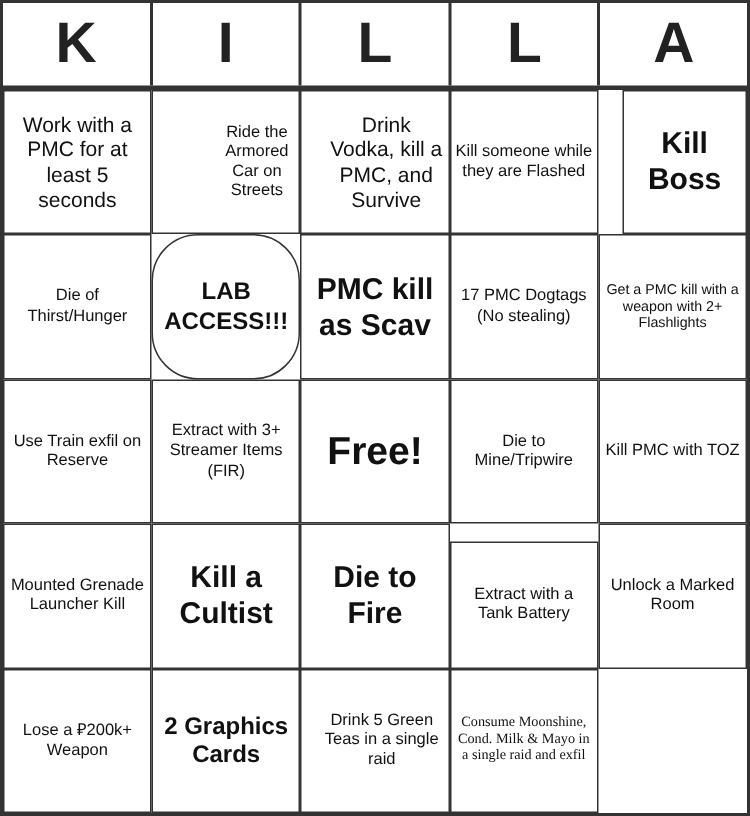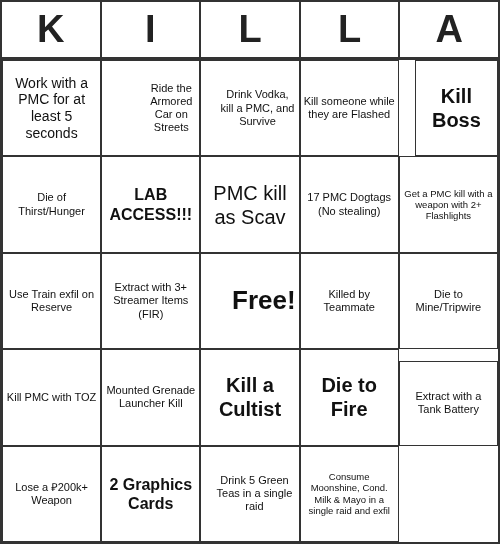--- a/index.html
+++ b/index.html
@@ -49,101 +49,100 @@
       text-align: center;
       padding: 3px;
       font-size: 11px;
       color: #111;
       line-height: 1.2;
       position: relative;
     }
     .bingo-cell.free {
       font-size: 22px;
       font-weight: bold;
-      justify-content: flex-end;
     }
   </style>
 </head>
 <body>
 
 <div class="bingo-container">
   <div class="bingo-header" style="border-bottom: 1px solid rgb(51, 51, 51);">
   <div class="bingo-header-cell">K</div>
       <div class="bingo-header-cell">I</div>
       <div class="bingo-header-cell">L</div>
       <div class="bingo-header-cell">L</div>
       <div class="bingo-header-cell">A</div>
     </div>
   <div class="bingo-grid">
   <div class="bingo-cell" style="font-size: 14px;">
         <span>Work with a PMC for at least 5 seconds</span>
       </div>
       <div class="bingo-cell" style="font-size: 11px; padding-left: 44px;">
         <span>Ride the Armored Car on Streets</span>
       </div>
-      <div class="bingo-cell" style="font-size: 11px; padding-left: 18px;">
+      <div class="bingo-cell" style="font-size: 14px; padding-left: 18px;">
         <span>Drink Vodka, kill a PMC, and Survive</span>
       </div>
       <div class="bingo-cell" style="font-size: 11px;">
         <span>Kill someone while they are Flashed</span>
       </div>
       <div class="bingo-cell" style="font-size: 20px; font-weight: bold; margin-left: 16px;">
         <span>Kill Boss</span>
       </div>
       <div class="bingo-cell" style="font-size: 11px;">
         <span>Die of Thirst/Hunger</span>
       </div>
-      <div class="bingo-cell" style="font-size: 16px; font-weight: bold;">
+      <div class="bingo-cell" style="font-size: 16px; font-weight: bold; border-radius: 31px;">
         <span>LAB ACCESS!!!</span>
       </div>
-      <div class="bingo-cell" style="font-size: 20px; font-weight: normal;">
+      <div class="bingo-cell" style="font-size: 20px; font-weight: bold;">
         <span>PMC kill as Scav</span>
       </div>
       <div class="bingo-cell" style="font-size: 11px;">
         <span>17 PMC Dogtags (No stealing)</span>
       </div>
       <div class="bingo-cell" style="font-size: 9.5px;">
         <span>Get a PMC kill with a weapon with 2+ Flashlights</span>
       </div>
       <div class="bingo-cell" style="font-size: 11px;">
         <span>Use Train exfil on Reserve</span>
       </div>
       <div class="bingo-cell" style="font-size: 11px;">
         <span>Extract with 3+ Streamer Items (FIR)</span>
       </div>
       <div class="bingo-cell free" style="font-size: 26px; font-weight: bold;">
         <span>Free!</span>
-      </div>
-      <div class="bingo-cell" style="font-size: 11px;">
-        <span>Killed by Teammate</span>
       </div>
       <div class="bingo-cell" style="font-size: 11px;">
         <span>Die to Mine/Tripwire</span>
       </div>
       <div class="bingo-cell" style="font-size: 11px;">
         <span>Kill PMC with TOZ</span>
       </div>
       <div class="bingo-cell" style="font-size: 11px;">
         <span>Mounted Grenade Launcher Kill</span>
       </div>
       <div class="bingo-cell" style="font-size: 20px; font-weight: bold;">
         <span>Kill a Cultist</span>
       </div>
       <div class="bingo-cell" style="font-size: 20px; font-weight: bold;">
         <span>Die to Fire</span>
       </div>
       <div class="bingo-cell" style="font-size: 11px; margin-top: 12px;">
         <span>Extract with a Tank Battery</span>
       </div>
       <div class="bingo-cell" style="font-size: 11px;">
+        <span>Unlock a Marked Room</span>
+      </div>
+      <div class="bingo-cell" style="font-size: 11px;">
         <span>Lose a ₽200k+ Weapon</span>
       </div>
       <div class="bingo-cell" style="font-size: 16px; font-weight: bold;">
         <span>2 Graphics Cards</span>
       </div>
       <div class="bingo-cell" style="font-size: 11px; padding-left: 12px;">
         <span>Drink 5 Green Teas in a single raid</span>
       </div>
-      <div class="bingo-cell" style="font-size: 9.5px;">
+      <div class="bingo-cell" style="font-size: 9.5px; font-family: Liberation Serif, serif;">
         <span>Consume Moonshine, Cond. Milk &amp; Mayo in a single raid and exfil</span>
       </div>
     </div>
 </div>
 
 </body></html>

